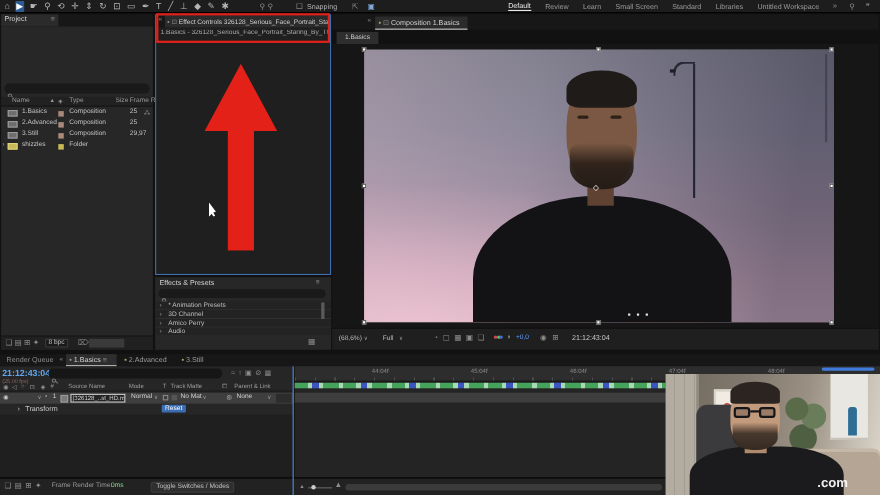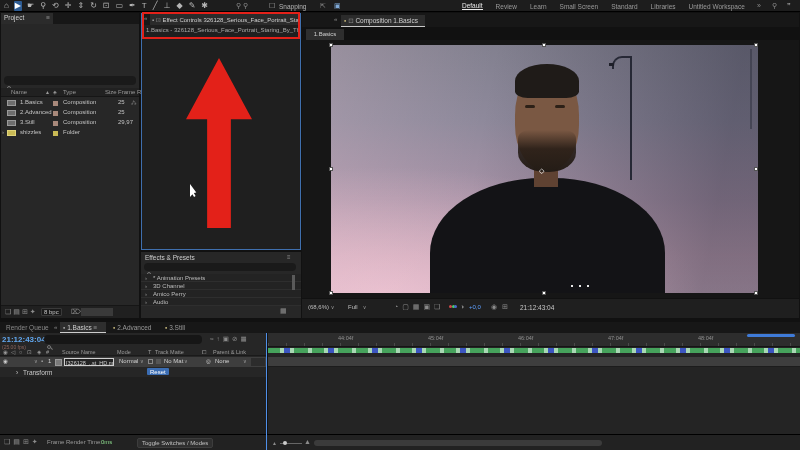--- a/index.html
+++ b/index.html
@@ -325,14 +325,35 @@
     <span class="cell" style="left:47px;top:4px;font-size:6px;color:#9a9a9a">Frame Render Time:</span>
     <span class="cell" style="left:101px;top:4px;font-size:6px;color:#8ad88a">0ms</span>
     <span class="cell" style="left:137px;top:2.5px;font-size:6px;color:#c0c0c0;background:#2f2f2f;border:1px solid #3d3d3d;border-radius:2px;padding:1px 4px">Toggle Switches / Modes</span>
     <span class="cell dim" style="left:272px;top:5px;font-size:5px">▲</span>
     <span class="cell" style="left:280px;top:8px;width:22px;height:1px;background:#666"></span>
     <span class="cell" style="left:283px;top:6px;width:4px;height:4px;background:#ccc;border-radius:50%"></span>
     <span class="cell dim" style="left:304px;top:3px;font-size:7px">▲</span>
     <span class="cell" style="left:314px;top:5px;width:288px;height:6px;background:#3b3b3b;border-radius:3px"></span>
   </div>
 
+  <div id="webcam">
+    <div class="abs" style="left:0;top:0;width:30px;height:110px;background:#b3aca0;box-shadow:inset -2px 0 0 #8f887c;background-image:repeating-linear-gradient(90deg,transparent 0 8px,#a29b8f 8px 9px)"></div>
+    <div class="abs" style="left:150px;top:0;width:34px;height:60px;background:#e9e7e2;box-shadow:inset 0 -2px 0 #c9c4ba"></div>
+    <div class="abs" style="left:166px;top:30px;width:8px;height:26px;background:#2e6e94;border-radius:3px 3px 0 0"></div>
+    <div class="abs" style="left:44px;top:14px;width:26px;height:44px;background:#f0ece4;border:2px solid #d8d4cc">
+      <i class="abs" style="left:4px;top:6px;width:12px;height:26px;background:radial-gradient(circle at 50% 30%,#c4544a 0 3px,transparent 4px),radial-gradient(circle at 30% 60%,#c4544a 0 2px,transparent 3px),radial-gradient(circle at 70% 80%,#b8453c 0 2.5px,transparent 3.5px)"></i>
+    </div>
+    <div class="abs" style="left:108px;top:12px;width:38px;height:66px;background:radial-gradient(circle at 30% 30%,#5a6b4a 0 10px,transparent 11px),radial-gradient(circle at 70% 40%,#6a7d5a 0 11px,transparent 12px),radial-gradient(circle at 45% 70%,#4e5f42 0 12px,transparent 13px)"></div>
+    <div class="abs" style="left:100px;top:68px;width:95px;height:42px;background:#b5a595;border-radius:6px 6px 0 0;box-shadow:inset 0 3px 0 #c6b8a8"></div>
+    <div class="abs" style="left:28px;top:28px;width:64px;height:82px;background:#3b3b3d;border-radius:10px 10px 0 0"></div>
+
+    <div class="abs" style="left:22px;top:66px;width:140px;height:44px;background:#1b1b1d;border-radius:40% 40% 0 0/26px 26px 0 0"></div>
+    <div class="abs" style="left:72px;top:56px;width:20px;height:16px;background:#b08a6c"></div>
+    <div class="abs" style="left:59px;top:10px;width:45px;height:58px;background:#c29a7c;border-radius:44% 44% 40% 40%"></div>
+    <div class="abs" style="left:59px;top:7px;width:45px;height:20px;background:#2b2420;border-radius:50% 50% 10% 10%"></div>
+    <div class="abs" style="left:61px;top:44px;width:41px;height:25px;background:linear-gradient(180deg,rgba(58,46,38,0) 0%,rgba(58,46,38,.9) 40%,#352a22 100%);border-radius:10% 10% 44% 44%"></div>
+    <div class="abs" style="left:62px;top:30px;width:15px;height:10px;border:2px solid #16161a;border-radius:3px;background:rgba(30,30,34,.25)"></div>
+    <div class="abs" style="left:85px;top:30px;width:15px;height:10px;border:2px solid #16161a;border-radius:3px;background:rgba(30,30,34,.25)"></div>
+    <div class="abs" style="left:77px;top:33px;width:8px;height:2px;background:#16161a"></div>
+    <span class="abs" style="left:138px;top:92px;font-size:12px;font-weight:bold;color:#fff;opacity:.92">.com</span>
+  </div>
 
 </div>
 
 </body></html>

